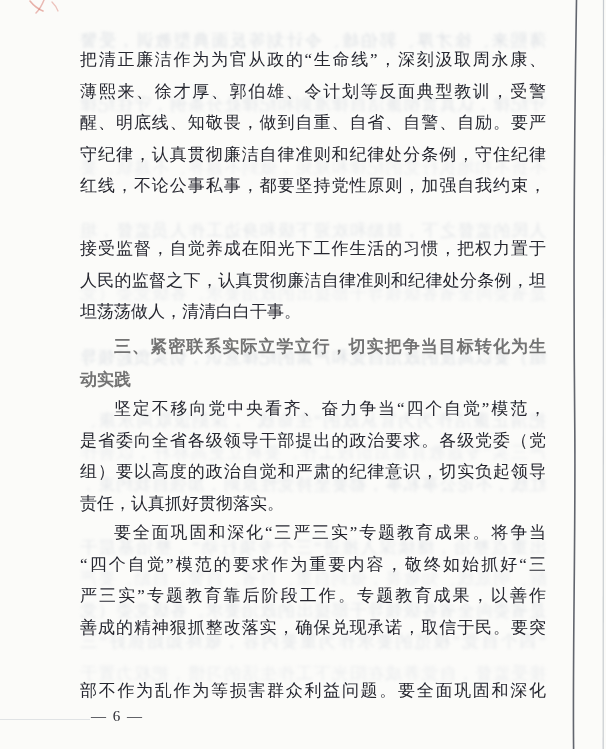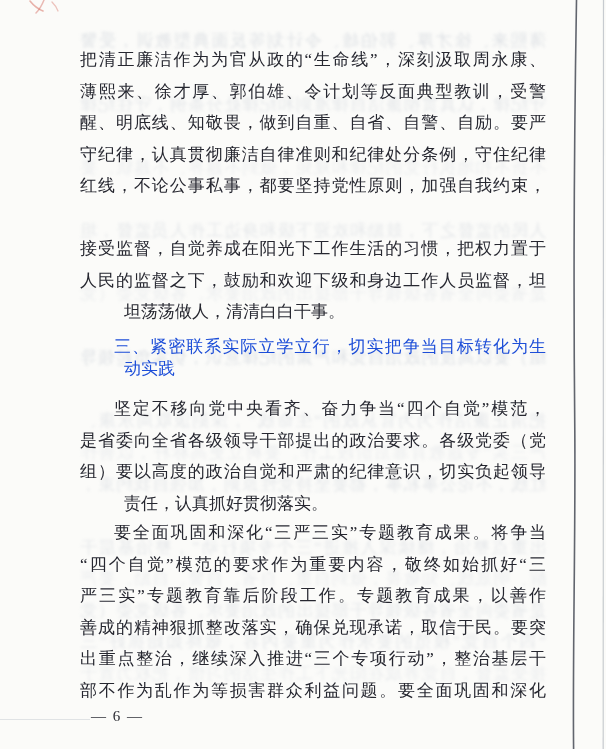--- a/index.html
+++ b/index.html
@@ -16,25 +16,25 @@
     position:absolute;
     left:80px;width:466px;
     font-size:17px;line-height:20px;
     color:#262730;
     text-align:justify;
     text-align-last:justify;
     text-justify:inter-character;
     white-space:normal;
   }
   .line.indent{left:114px;width:432px;}
-  .line.short{text-align-last:left;margin-left:44px;}
+  .line.short{text-align-last:left;}
   .heading{
     font-family:"DejaVu Sans","Liberation Sans",sans-serif;
-    font-weight:normal;
-    color:#1d4ed8;
+    font-weight:bold;
+    color:#737373;
   }
   
   .ghost{
     position:absolute;
     left:80px;width:466px;
     font-size:17px;line-height:20px;
     color:#a9b2c0;
     filter:blur(1.4px);
     transform:scaleX(-1);
     text-align:justify;
@@ -80,36 +80,35 @@
     <div class="ghost g-med" style="top:632px">“四个自觉”模范的要求作为重要内容，敬终如始抓好“三</div>
     <div class="ghost g-soft" style="top:664px">接受监督，自觉养成在阳光下工作生活的习惯，把权力置于</div>
   </div>
 
   <div class="line" style="top:50px">把清正廉洁作为为官从政的“生命线”，深刻汲取周永康、</div>
   <div class="line" style="top:81.5px">薄熙来、徐才厚、郭伯雄、令计划等反面典型教训，受警</div>
   <div class="line" style="top:113px">醒、明底线、知敬畏，做到自重、自省、自警、自励。要严</div>
   <div class="line" style="top:144.5px">守纪律，认真贯彻廉洁自律准则和纪律处分条例，守住纪律</div>
   <div class="line" style="top:176px">红线，不论公事私事，都要坚持党性原则，加强自我约束，</div>
   <div class="line" style="top:239px">接受监督，自觉养成在阳光下工作生活的习惯，把权力置于</div>
-  <div class="line" style="top:270.5px">人民的监督之下，鼓励和欢迎下级和身边工作人员监督，坦</div>
+  <div class="line" style="top:270.5px">人民的监督之下，认真贯彻廉洁自律准则和纪律处分条例，坦</div>
   <div class="line short" style="top:302px">坦荡荡做人，清清白白干事。</div>
 
   <div class="line heading indent" style="top:336px">三、紧密联系实际立学立行，切实把争当目标转化为生</div>
-  <div class="line heading short" style="top:358px">动实践</div>
+  <div class="line heading short" style="top:369px">动实践</div>
 
   <div class="line indent" style="top:399px">坚定不移向党中央看齐、奋力争当“四个自觉”模范，</div>
   <div class="line" style="top:430.5px">是省委向全省各级领导干部提出的政治要求。各级党委（党</div>
   <div class="line" style="top:462px">组）要以高度的政治自觉和严肃的纪律意识，切实负起领导</div>
   <div class="line short" style="top:493.5px">责任，认真抓好贯彻落实。</div>
 
   <div class="line indent" style="top:523px">要全面巩固和深化“三严三实”专题教育成果。将争当</div>
   <div class="line" style="top:554.5px">“四个自觉”模范的要求作为重要内容，敬终如始抓好“三</div>
   <div class="line" style="top:586px">严三实”专题教育靠后阶段工作。专题教育成果，以善作</div>
   <div class="line" style="top:617.5px">善成的精神狠抓整改落实，确保兑现承诺，取信于民。要突</div>
-  <div class="line" style="top:649px">出重点整治，继续深入推进“三个专项行动”，整治基层干</div>
   <div class="line" style="top:680.5px">部不作为乱作为等损害群众利益问题。要全面巩固和深化</div>
 
   <div class="footer-num">— 6 —</div>
 
   <div class="hline-artifact"></div>
 
   <svg class="overlay-svg" width="90" height="22" viewBox="0 0 90 22">
     <path d="M30,1 C34,6 38,9 43,11" stroke="#d0584a" stroke-width="1.6" fill="none" opacity="0.45" stroke-linecap="round"></path>
     <path d="M44,0 C42,5 40,9 36,13" stroke="#d0584a" stroke-width="1.5" fill="none" opacity="0.40" stroke-linecap="round"></path>
     <path d="M52,2 C55,5 57,8 58,11" stroke="#d0584a" stroke-width="1.3" fill="none" opacity="0.35" stroke-linecap="round"></path>

